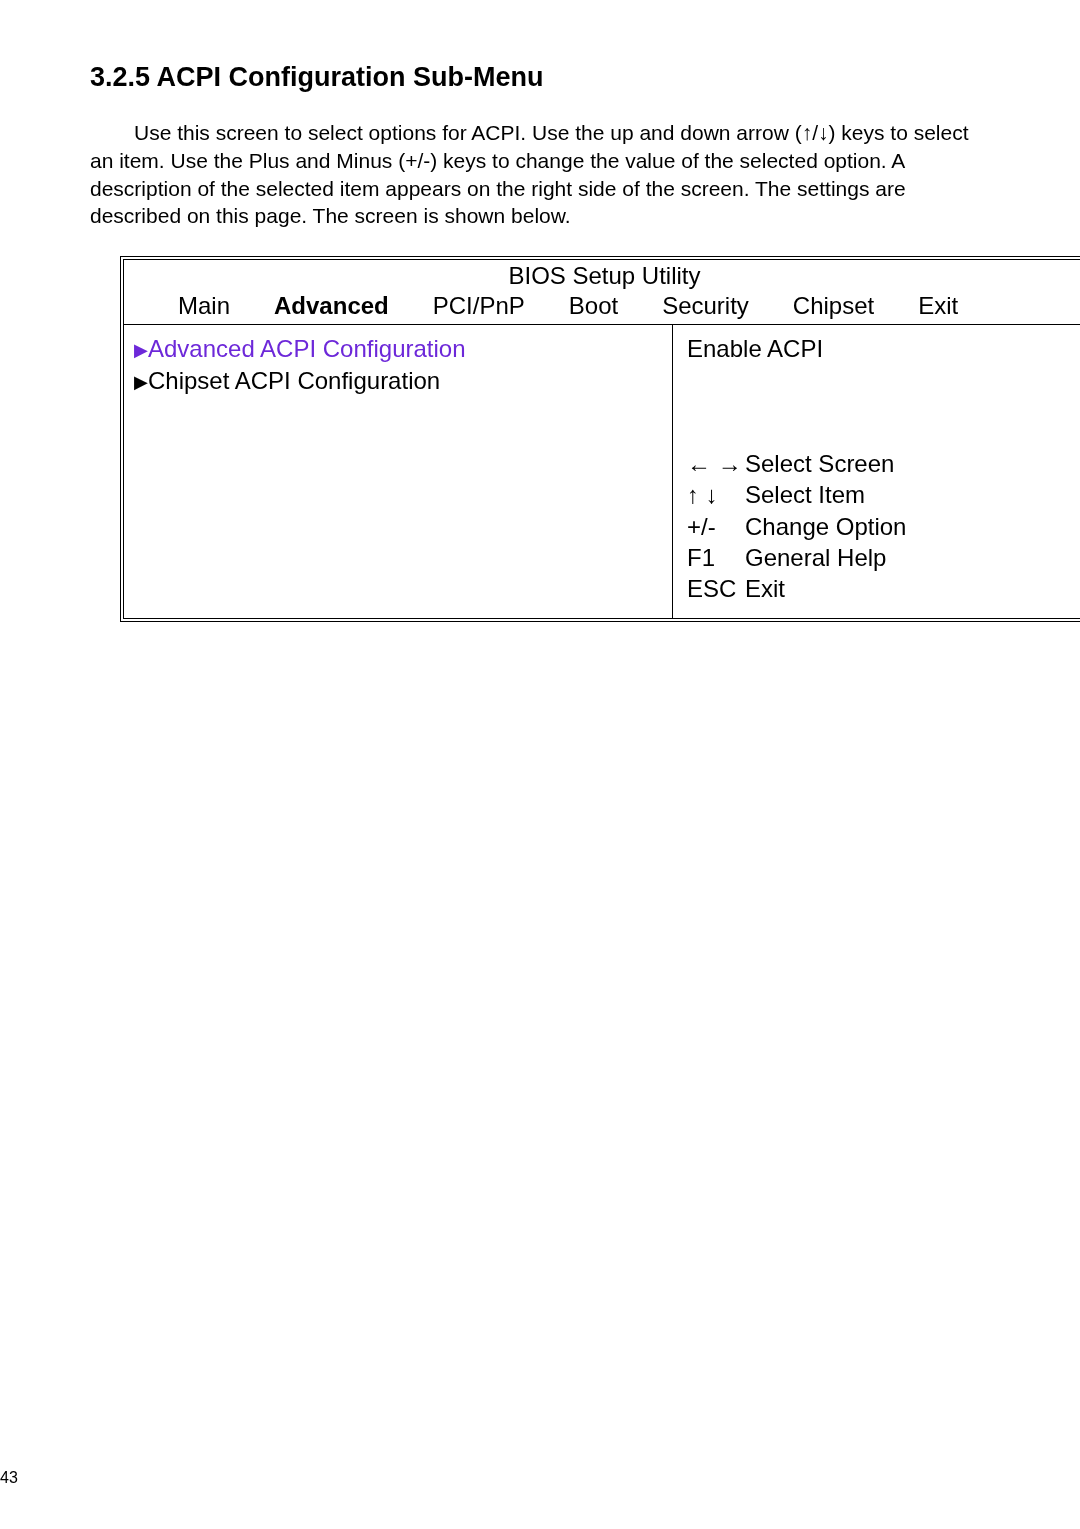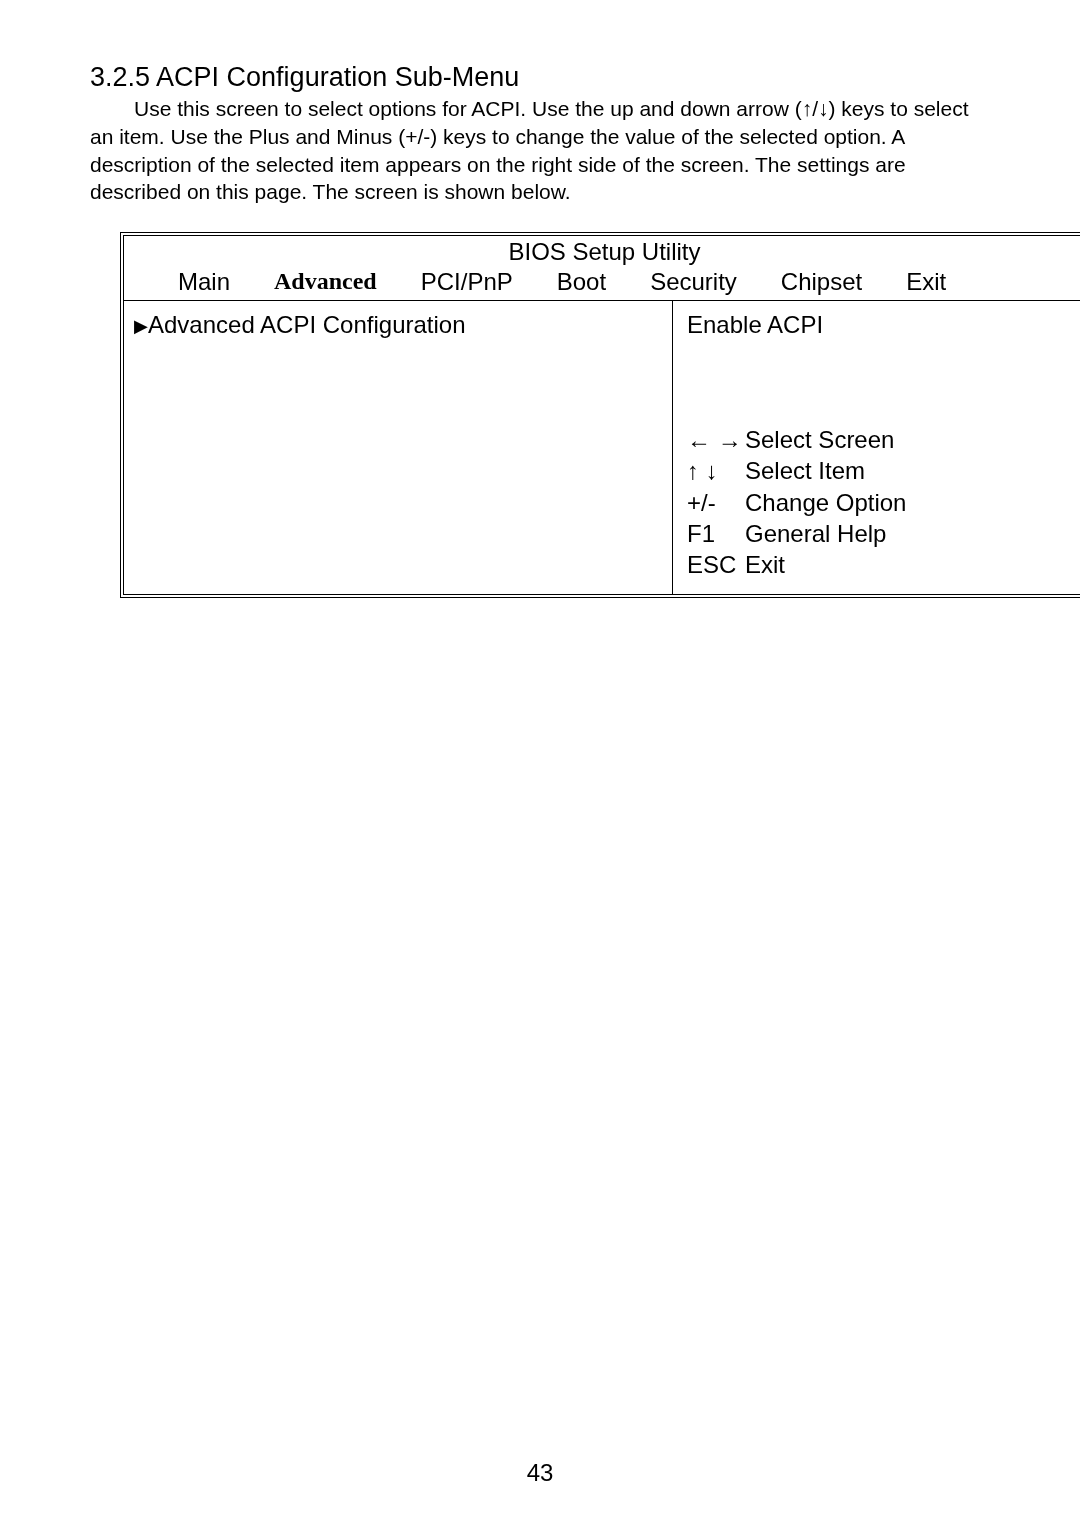--- a/index.html
+++ b/index.html
@@ -5,22 +5,23 @@
   * { box-sizing: border-box; margin: 0; padding: 0; }
   html, body { width: 1080px; height: 1529px; background: #fff; }
   body {
     font-family: Arial, Helvetica, sans-serif;
     font-size: 24px;
     color: #000;
     padding: 60px 90px 40px 90px;
     position: relative;
   }
   .heading {
-    font-weight: normal;
+    font-weight: bold;
     font-size: 27px;
+    margin-bottom: 24px;
     line-height: 1.3;
   }
   .intro {
     font-size: 21px;
     line-height: 1.32;
     margin-bottom: 26px;
     text-indent: 44px;
   }
   .bios-box {
     border: 4px double #000;
@@ -34,21 +35,21 @@
     font-size: 24px;
   }
   .bios-tabs {
     display: flex;
     justify-content: flex-start;
     gap: 44px;
     padding: 2px 54px 4px 54px;
     font-size: 24px;
   }
   .bios-tabs span { white-space: nowrap; }
-  .bios-tabs .active { font-weight: bold; font-family: Liberation Serif, serif; }
+  .bios-tabs .active { font-weight: bold; }
   .bios-cols {
     display: flex;
     border-top: 1px solid #000;
   }
   .bios-left {
     flex: 0 0 548px;
     padding: 8px 10px 20px 10px;
   }
   .bios-right {
     flex: 1;
@@ -62,33 +63,33 @@
   }
   .menu-line {
     line-height: 1.34;
   }
   .menu-line .marker {
     display: inline-block;
     width: 14px;
     font-size: 18px;
     vertical-align: 1px;
   }
-  .menu-line.hl { color: #000000; }
+  .menu-line.hl { color: #6d28d9; }
   .help-spacer { height: 84px; }
   .help-rows { font-size: 24px; line-height: 1.30; }
   .help-rows .row { display: flex; }
   .help-rows .key { width: 58px; flex: 0 0 58px; white-space: nowrap; }
   .help-rows .lbl { flex: 1; }
   .page-num {
     position: absolute;
     bottom: 42px;
     left: 0;
     width: 100%;
-    text-align: center;
-    font-size: 24px;
+    text-align: left;
+    font-size: 16px;
   }
 </style>
 </head>
 <body>
 
 <div class="heading">3.2.5 ACPI Configuration Sub-Menu</div>
 
 <p class="intro">Use this screen to select options for ACPI. Use the up and down arrow (↑/↓) keys to select an item. Use the Plus and Minus (+/-) keys to change the value of the selected option. A description of the selected item appears on the right side of the screen. The settings are described on this page. The screen is shown below.</p>
 
 <div class="bios-box">
@@ -99,20 +100,23 @@
     <span>PCI/PnP</span>
     <span>Boot</span>
     <span>Security</span>
     <span>Chipset</span>
     <span>Exit</span>
   </div>
   <div class="bios-cols">
     <div class="bios-left">
       <div class="menu-line hl">
         <span class="marker">▶</span><span>Advanced ACPI Configuration</span>
+      </div>
+      <div class="menu-line">
+        <span class="marker">▶</span><span>Chipset ACPI Configuration</span>
       </div>
     </div>
     <div class="bios-right">
       <div>Enable ACPI</div>
       <div class="help-spacer"></div>
       <div class="help-rows">
         <div class="row">
           <div class="key">← →</div>
           <div class="lbl">Select Screen</div>
         </div>

